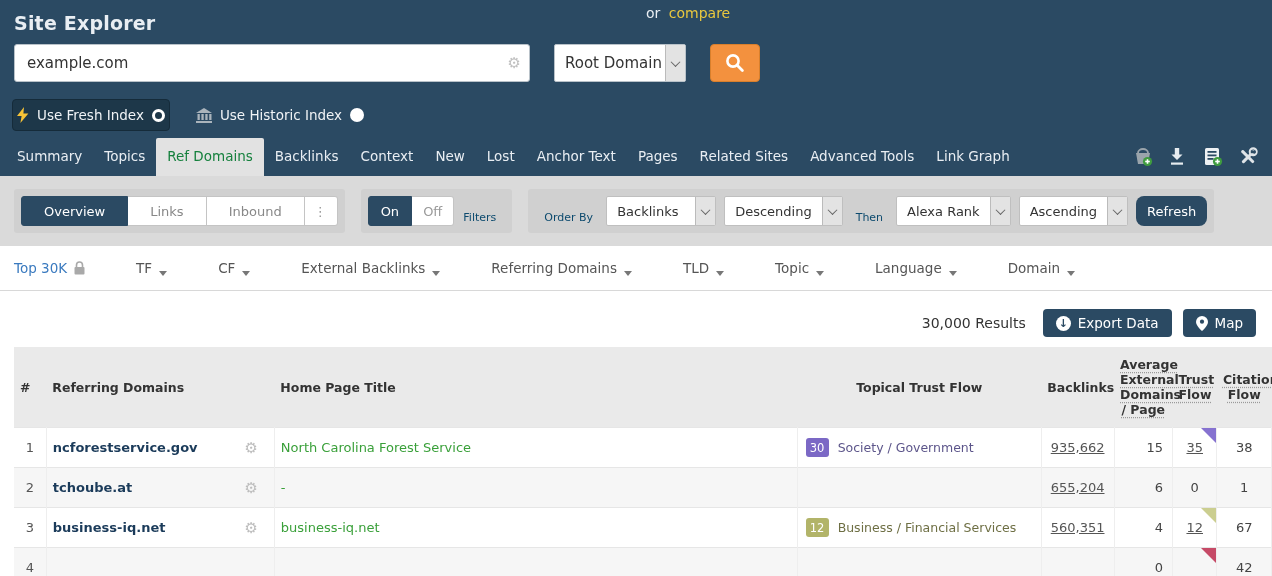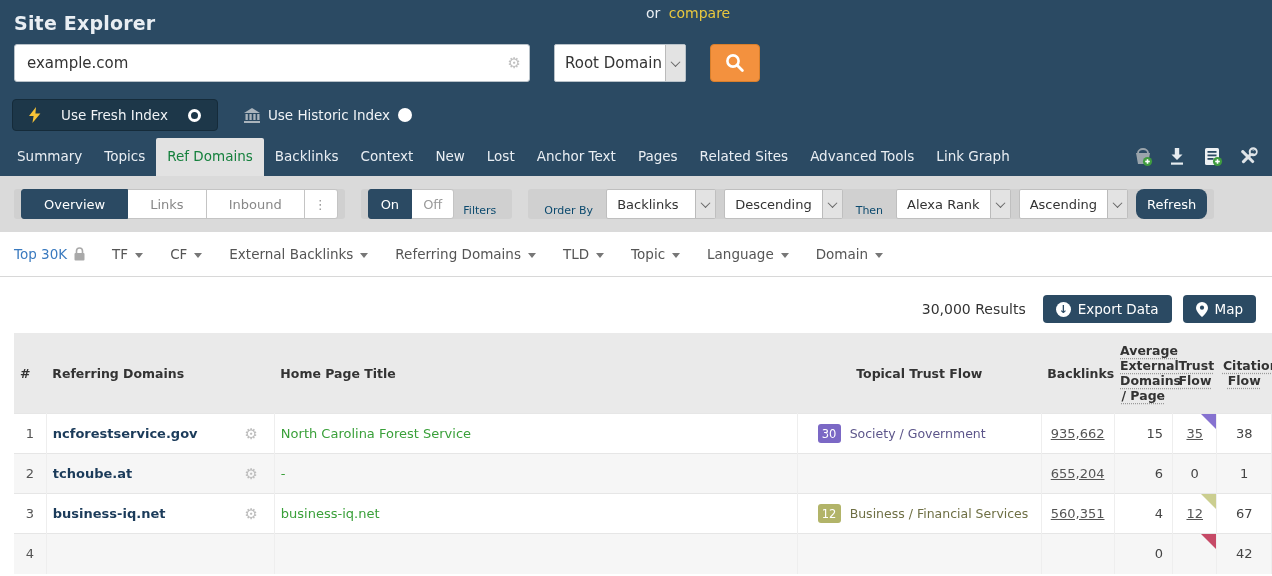--- a/index.html
+++ b/index.html
@@ -24,54 +24,54 @@
   .scope-select .scope-label { flex:1; display:flex; align-items:center; padding-left:10px;
      font-size:15px; color:#333; }
   .arrow-box { width:20px; background:#e3e3e3; border-left:1px solid #bbb; display:flex;
      align-items:center; justify-content:center; }
   .chev { width:7px; height:7px; border-right:1.5px solid #666; border-bottom:1.5px solid #666;
      transform:rotate(45deg) translate(-1px,-1px); }
   .search-btn { width:50px; border:1px solid #d87f2c; border-radius:4px; background:#f3913e;
      display:flex; align-items:center; justify-content:center; cursor:pointer; }
 
   .index-row { display:flex; align-items:center; margin:17px 0 0 12px; gap:26px; }
-  .index-btn { display:flex; align-items:center; gap:20px; background:#1d3749;
-     border:1px solid #152b3a; border-radius:4px; padding:7px 16px; cursor:pointer; }
+  .index-btn { display:flex; align-items:center; gap:8px; background:#1d3749;
+     border:1px solid #152b3a; border-radius:4px; padding:7px 4px; cursor:pointer; }
   .index-plain { display:flex; align-items:center; gap:8px; cursor:pointer; }
   .index-label { color:#f0f3f6; font-size:13.5px; }
   .radio-ring { width:13px; height:13px; border-radius:50%; border:3.5px solid #fff; }
   .radio-filled { width:14px; height:14px; border-radius:50%; background:#fff; }
 
   
   .tab-bar { position:absolute; left:0; right:0; bottom:0; display:flex; align-items:flex-end; padding-left:6px; }
   .tab { color:#e9eef3; font-size:13.5px; padding:10px 11px 12px; cursor:pointer; white-space:nowrap; }
   .tab.active { background:#e2e2e2; color:#15803d; border-radius:2px 2px 0 0; }
   .tab-icons { position:absolute; right:14px; bottom:9px; display:flex; gap:15px; align-items:center; }
   .tab-icon { width:20px; height:20px; cursor:pointer; position:relative; }
 
   
-  .toolbar { background:#dadada; padding:13px 14px; display:flex; gap:16px; height:56px; }
+  .toolbar { background:#dadada; padding:13px 14px; display:flex; gap:16px; height:70px; }
   .tb-group { background:#d0d0d0; border-radius:3px; padding:7px; display:flex; align-items:center; gap:0; }
   .seg-btn { height:30px; display:flex; align-items:center; padding:0 22px; font-size:13px;
      background:#fff; color:#888; border:1px solid #c4c4c4; border-left-width:0; cursor:pointer; }
   .seg-first { border-left-width:1px; border-radius:3px 0 0 3px; }
   .seg-last  { border-radius:0 3px 3px 0; padding:0 9px; color:#999; letter-spacing:1px; }
   .seg-btn.active { background:#2b4a63; border-color:#2b4a63; color:#fff; }
   .tb-label { font-size:11px; color:#0c4a6e; padding:0 9px; white-space:nowrap;margin-top:12px; }
   .tb-select { height:30px; display:flex; align-items:stretch; background:#fff;
      border:1px solid #bfbfbf; border-radius:2px; margin:0 4px; cursor:pointer; }
   .tb-select .val { display:flex; align-items:center; padding:0 10px; font-size:13px; color:#333; white-space:nowrap; }
   .refresh-btn { height:30px; background:#2b4a63; color:#fff; border:none; border-radius:8px;
      font-size:13px; padding:0 11px; margin-left:4px; cursor:pointer; font-family:inherit; }
 
   
   .filter-row { background:#fff; border-bottom:1px solid #d8d8d8; height:45px; display:flex;
      align-items:center; padding:0 14px; gap:27px; }
   .filter-top { color:#3a7abf; font-size:13.5px; display:flex; align-items:center; gap:7px; cursor:pointer; }
-  .filter-item { color:#555; font-size:13.5px; display:flex; align-items:center; gap:7px; cursor:pointer; white-space:nowrap; }
+  .filter-item { color:#555; font-size:13.5px; display:flex; align-items:flex-end; gap:7px; cursor:pointer; white-space:nowrap;margin-left:24px; }
   .tri-down { width:0; height:0; border-left:4px solid transparent; border-right:4px solid transparent;
      border-top:5px solid #777; margin-top:2px; }
 
   
   .results-row { display:flex; justify-content:flex-end; align-items:center; gap:11px;
      padding:18px 16px 10px; }
   .results-count { color:#333; font-size:14px; margin-right:6px; }
   .pill-btn { display:flex; align-items:center; gap:7px; background:#2b4a63; color:#fff;
      border:none; border-radius:4px; height:28px; padding:0 13px; font-size:13.5px;
      cursor:pointer; font-family:inherit; }
@@ -89,21 +89,21 @@
   .dotted { text-decoration:underline dotted #9a9a9a; text-underline-offset:3px; }
   tbody td { border-top:1px solid #e6e6e6; border-right:1px solid #eee; font-size:13px;
      color:#444; height:40px; padding:0 6px; background:#fff; vertical-align:middle; }
   tbody tr.alt td { background:#f6f6f6; }
   td.cell-num { text-align:center; color:#555; }
   .domain-cell { display:flex; align-items:center; justify-content:space-between; padding-right:10px; }
   .domain-link { color:#1b3b5a; font-weight:bold; text-decoration:none; cursor:pointer; }
   .gear { color:#bdbdbd; font-size:15px; cursor:pointer; }
   .title-link { color:#3aa03a; text-decoration:none; cursor:pointer; white-space:nowrap;
      overflow:hidden; display:block; }
-  td.cell-ttf { padding-left:20px; }
+  td.cell-ttf { padding-left:8px; }
   .ttf-wrap { display:flex; align-items:center; gap:9px; }
   .ttf-badge { min-width:23px; height:19px; border-radius:3px; color:#fff; font-size:11.5px;
      display:inline-flex; align-items:center; justify-content:center; padding:0 3px; }
   .ttf-topic { font-size:12.5px; }
   td.cell-right { text-align:right; padding-right:9px; }
   td.cell-center { text-align:center; position:relative; }
   .cell-link { color:#555; text-decoration:underline; cursor:pointer; }
   .corner { position:absolute; top:0; right:0; width:0; height:0;
      border-top:15px solid transparent; border-left:15px solid transparent; }
 </style>

